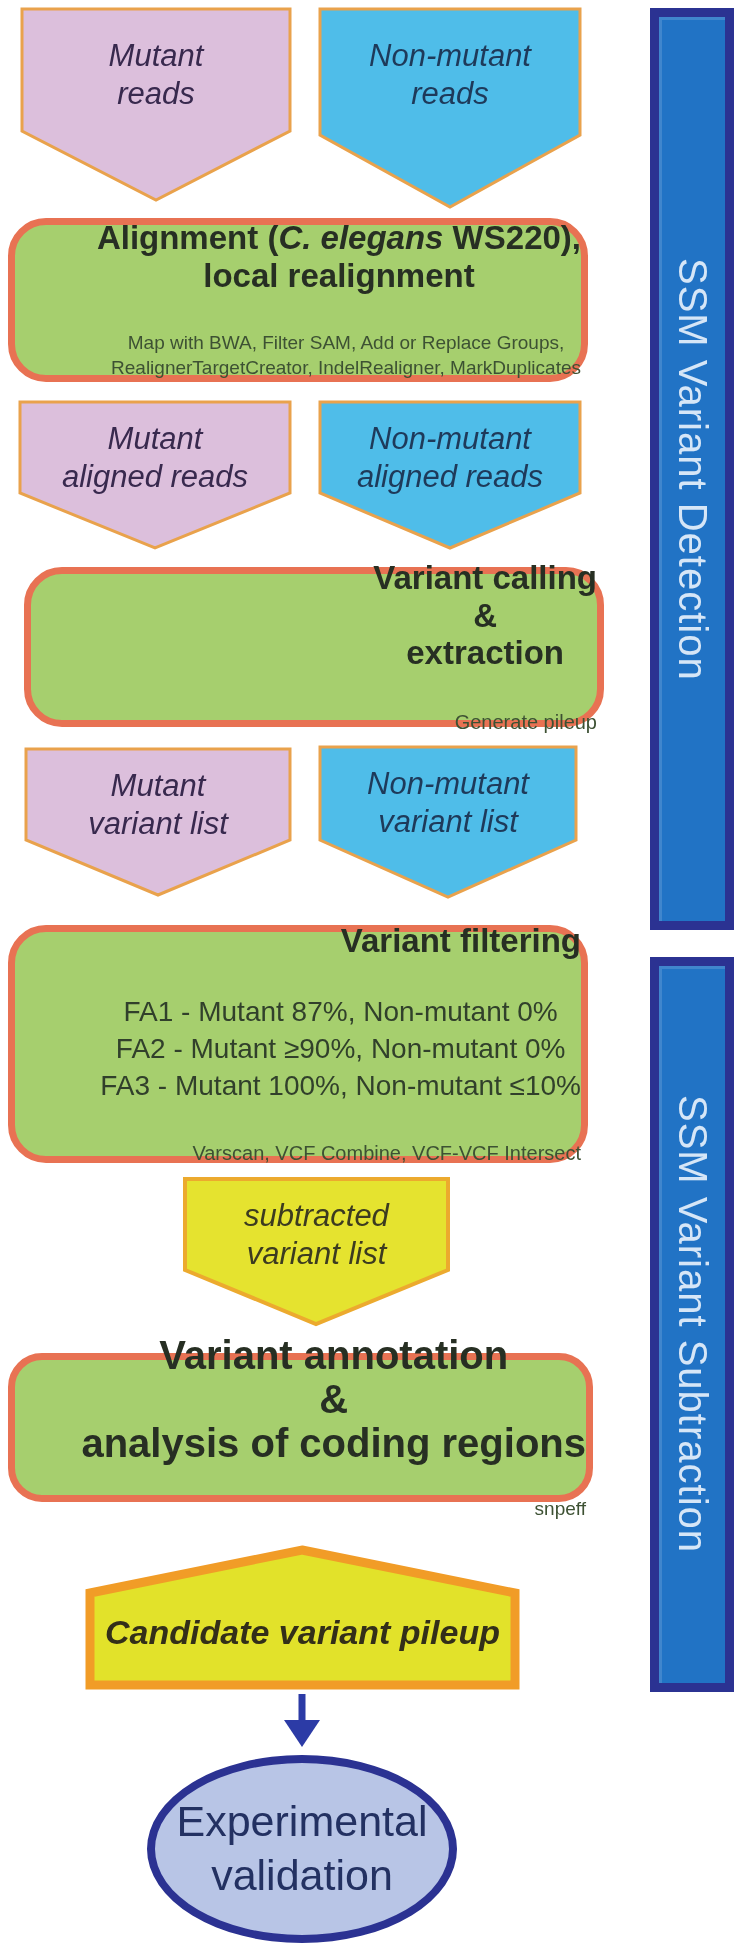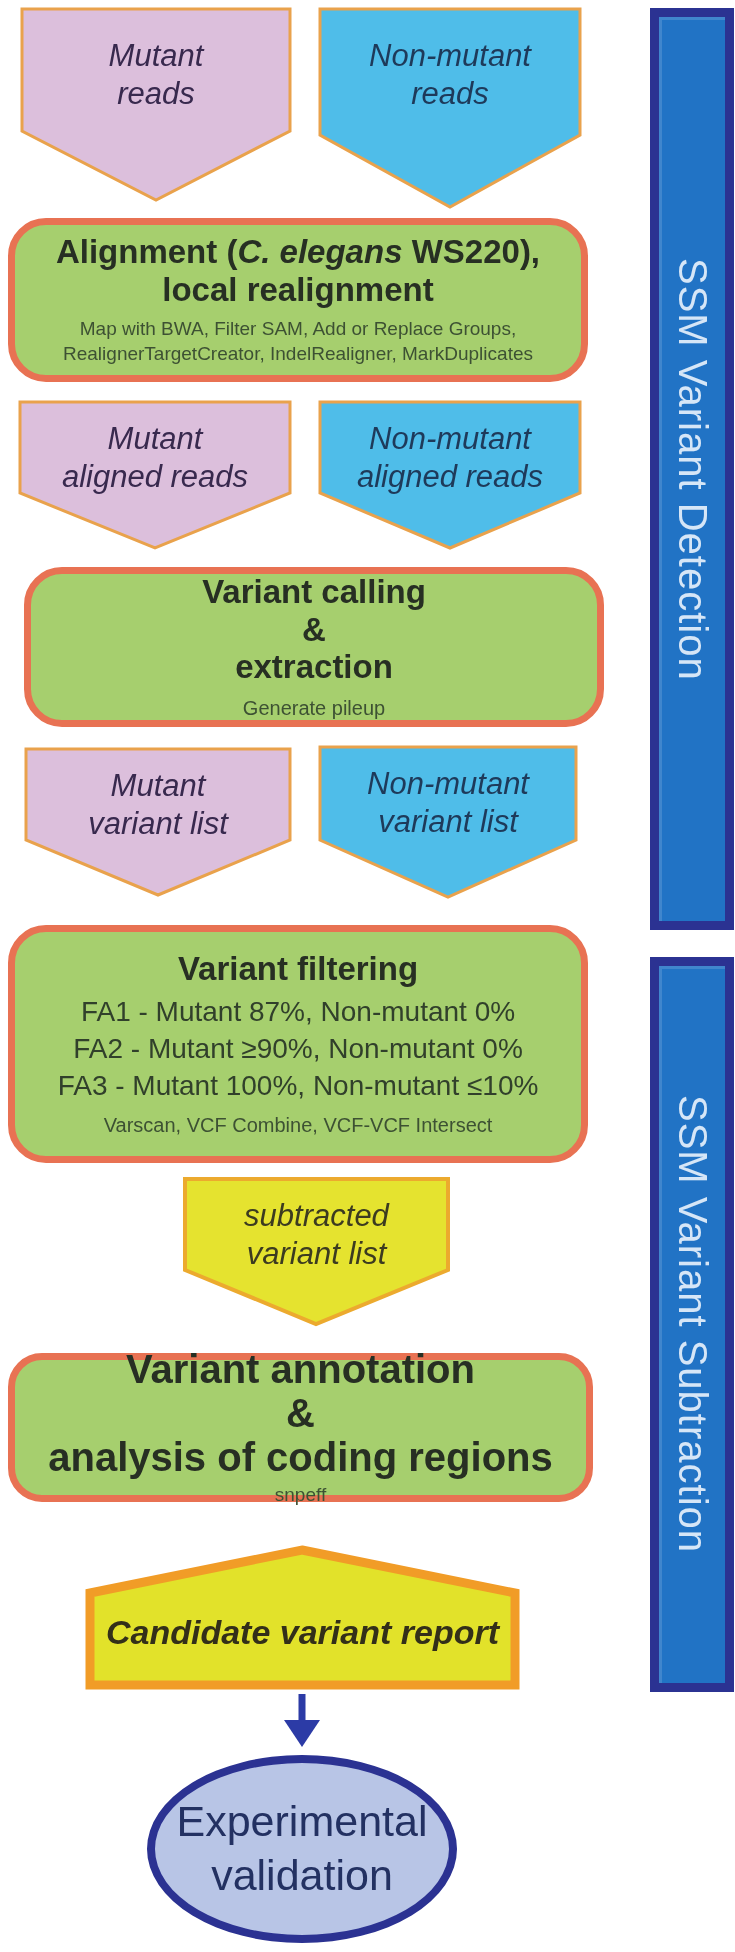--- a/index.html
+++ b/index.html
@@ -16,22 +16,23 @@
   }
   .lbl-plum{color:var(--text-plum,#38294e);}
   .lbl-slate{color:var(--text-slate,#1e3a5a);}
   .lbl-olive{color:var(--text-olive,#3c3b20);font-size:30px;}
   
   .gbox{
     position:absolute;box-sizing:border-box;
     background:var(--green-fill,#a6cf6e);
     border:7px solid var(--green-border,#e87253);
     border-radius:38px;
-    display:flex;flex-direction:column;align-items:center;justify-content:center;
+    display:flex;flex-direction:column;align-items:flex-end;justify-content:center;
     text-align:center;
+    gap:28px;
   }
   .gtitle{font-weight:bold;font-size:33px;line-height:1.14;color:var(--text-dark,#272f23);}
   .gtitle .sp-italic{font-style:italic;}
   .gtools{font-size:19px;line-height:1.3;color:var(--text-greensmall,#3d5133);margin-top:9px;}
   .grules{font-size:28px;line-height:1.32;color:var(--text-rules,#31402b);margin-top:6px;}
   
   .vbar{
     position:absolute;box-sizing:border-box;
     background:var(--bar-fill,#2173c5);
     border:9px solid var(--bar-border,#2b3292);
@@ -171,21 +172,21 @@
       <span>&amp;</span><br>
       <span>analysis of coding regions</span>
     </div>
     <div class="gtools" style="font-size:19px;margin-top:4px">snpeff</div>
   </div>
 
   <div class="banner" style="left:85px;top:1545px;width:435px;height:145px">
     <svg viewBox="0 0 435 145" preserveAspectRatio="none">
       <polygon points="217,5 430,48 430,140 5,140 5,48" style="fill:var(--candidate-fill,#e2e22a);stroke:var(--candidate-border,#f19c27);stroke-width:9"></polygon>
     </svg>
-    <div class="lbl" style="padding-top:68px">Candidate variant report</div>
+    <div class="lbl" style="padding-top:68px">Candidate variant pileup</div>
   </div>
 
   <div class="arrow" style="left:284px;top:1694px;width:36px;height:54px">
     <div class="shaft"></div>
     <div class="head"></div>
   </div>
 
   <div class="ellipse" style="left:147px;top:1755px;width:310px;height:188px">
     <div class="lbl">Experimental
 validation</div>

